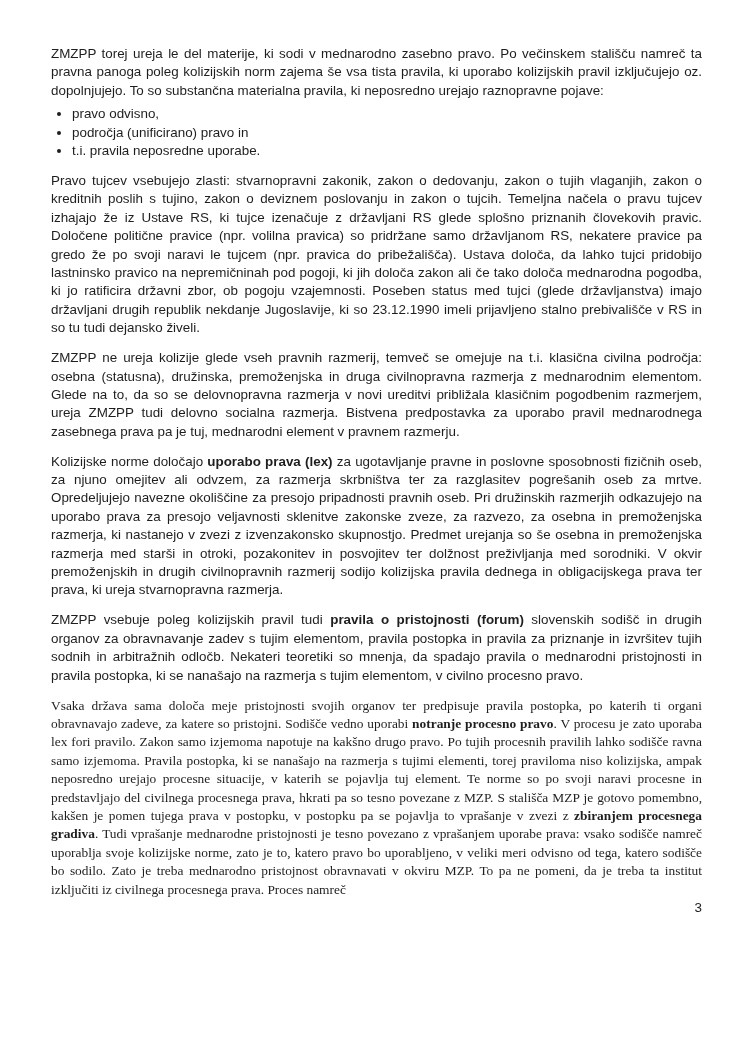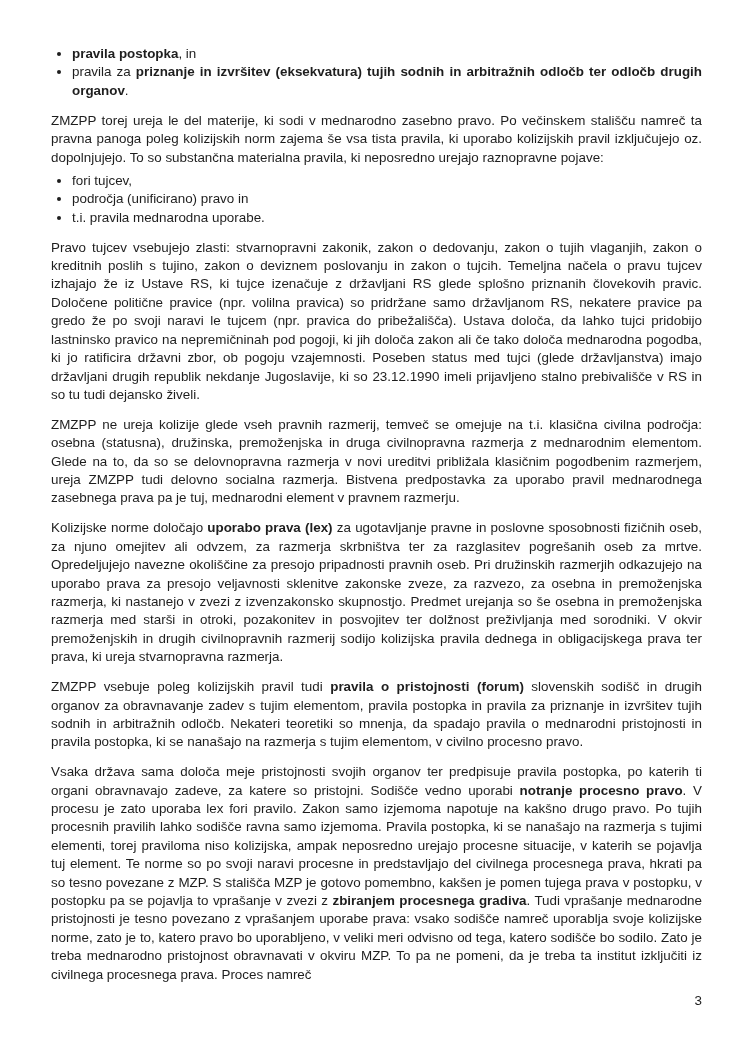--- a/index.html
+++ b/index.html
@@ -20,21 +20,21 @@
     height: 1061px;
     padding: 45px 48px 0 51px;
     font-size: 13.4px;
     line-height: 18.4px;
   }
   p {
     margin: 0 0 11.5px 0;
     text-align: justify;
   }
   p.np { margin-bottom: 5px; }
-  p.last { margin-bottom: 8px; }
+  p.last { margin-bottom: 0; font-family: Liberation Serif, serif; }
   ul {
     margin: 0 0 11.5px 0;
     padding: 0 0 0 21px;
     list-style: disc outside;
     text-align: justify;
   }
   ul.np { margin-bottom: 11.5px; }
   li {
     text-align: justify;
     padding-left: 0;
@@ -43,31 +43,27 @@
   .pageno {
     text-align: right;
     margin-top: 0;
   }
 </style>
 </head>
 <body>
 
 <div class="page">
 
-  <ul class="np">
-    <li><span class="b">pravila postopka</span><span>, in</span></li>
-    <li><span>pravila za </span><span class="b">priznanje in izvršitev (eksekvatura) tujih sodnih in arbitražnih odločb ter odločb drugih organov</span><span>.</span></li>
-  </ul>
 
   <p class="np"><span>ZMZPP torej ureja le del materije, ki sodi v mednarodno zasebno pravo. Po večinskem stališču namreč ta pravna panoga poleg kolizijskih norm zajema še vsa tista pravila, ki uporabo kolizijskih pravil izključujejo oz. dopolnjujejo. To so substančna materialna pravila, ki neposredno urejajo raznopravne pojave:</span></p>
 
   <ul>
-    <li><span>fori tujcev,</span></li>
+    <li><span>pravo odvisno,</span></li>
     <li><span>področja (unificirano) pravo in</span></li>
-    <li><span>t.i. pravila mednarodna uporabe.</span></li>
+    <li><span>t.i. pravila neposredne uporabe.</span></li>
   </ul>
 
   <p><span>Pravo tujcev vsebujejo zlasti: stvarnopravni zakonik, zakon o dedovanju, zakon o tujih vlaganjih, zakon o kreditnih poslih s tujino, zakon o deviznem poslovanju in zakon o tujcih. Temeljna načela o pravu tujcev izhajajo že iz Ustave RS, ki tujce izenačuje z državljani RS glede splošno priznanih človekovih pravic. Določene politične pravice (npr. volilna pravica) so pridržane samo državljanom RS, nekatere pravice pa gredo že po svoji naravi le tujcem (npr. pravica do pribežališča). Ustava določa, da lahko tujci pridobijo lastninsko pravico na nepremičninah pod pogoji, ki jih določa zakon ali če tako določa mednarodna pogodba, ki jo ratificira državni zbor, ob pogoju vzajemnosti. Poseben status med tujci (glede državljanstva) imajo državljani drugih republik nekdanje Jugoslavije, ki so 23.12.1990 imeli prijavljeno stalno prebivališče v RS in so tu tudi dejansko živeli.</span></p>
 
   <p><span>ZMZPP ne ureja kolizije glede vseh pravnih razmerij, temveč se omejuje na t.i. klasična civilna področja: osebna (statusna), družinska, premoženjska in druga civilnopravna razmerja z mednarodnim elementom. Glede na to, da so se delovnopravna razmerja v novi ureditvi približala klasičnim pogodbenim razmerjem, ureja ZMZPP tudi delovno socialna razmerja. Bistvena predpostavka za uporabo pravil mednarodnega zasebnega prava pa je tuj, mednarodni element v pravnem razmerju.</span></p>
 
   <p><span>Kolizijske norme določajo </span><span class="b">uporabo prava (lex)</span><span> za ugotavljanje pravne in poslovne sposobnosti fizičnih oseb, za njuno omejitev ali odvzem, za razmerja skrbništva ter za razglasitev pogrešanih oseb za mrtve. Opredeljujejo navezne okoliščine za presojo pripadnosti pravnih oseb. Pri družinskih razmerjih odkazujejo na uporabo prava za presojo veljavnosti sklenitve zakonske zveze, za razvezo, za osebna in premoženjska razmerja, ki nastanejo v zvezi z izvenzakonsko skupnostjo. Predmet urejanja so še osebna in premoženjska razmerja med starši in otroki, pozakonitev in posvojitev ter dolžnost preživljanja med sorodniki. V okvir premoženjskih in drugih civilnopravnih razmerij sodijo kolizijska pravila dednega in obligacijskega prava ter prava, ki ureja stvarnopravna razmerja.</span></p>
 
   <p><span>ZMZPP vsebuje poleg kolizijskih pravil tudi </span><span class="b">pravila o pristojnosti (forum)</span><span> slovenskih sodišč in drugih organov za obravnavanje zadev s tujim elementom, pravila postopka in pravila za priznanje in izvršitev tujih sodnih in arbitražnih odločb. Nekateri teoretiki so mnenja, da spadajo pravila o mednarodni pristojnosti in pravila postopka, ki se nanašajo na razmerja s tujim elementom, v civilno procesno pravo.</span></p>
 

